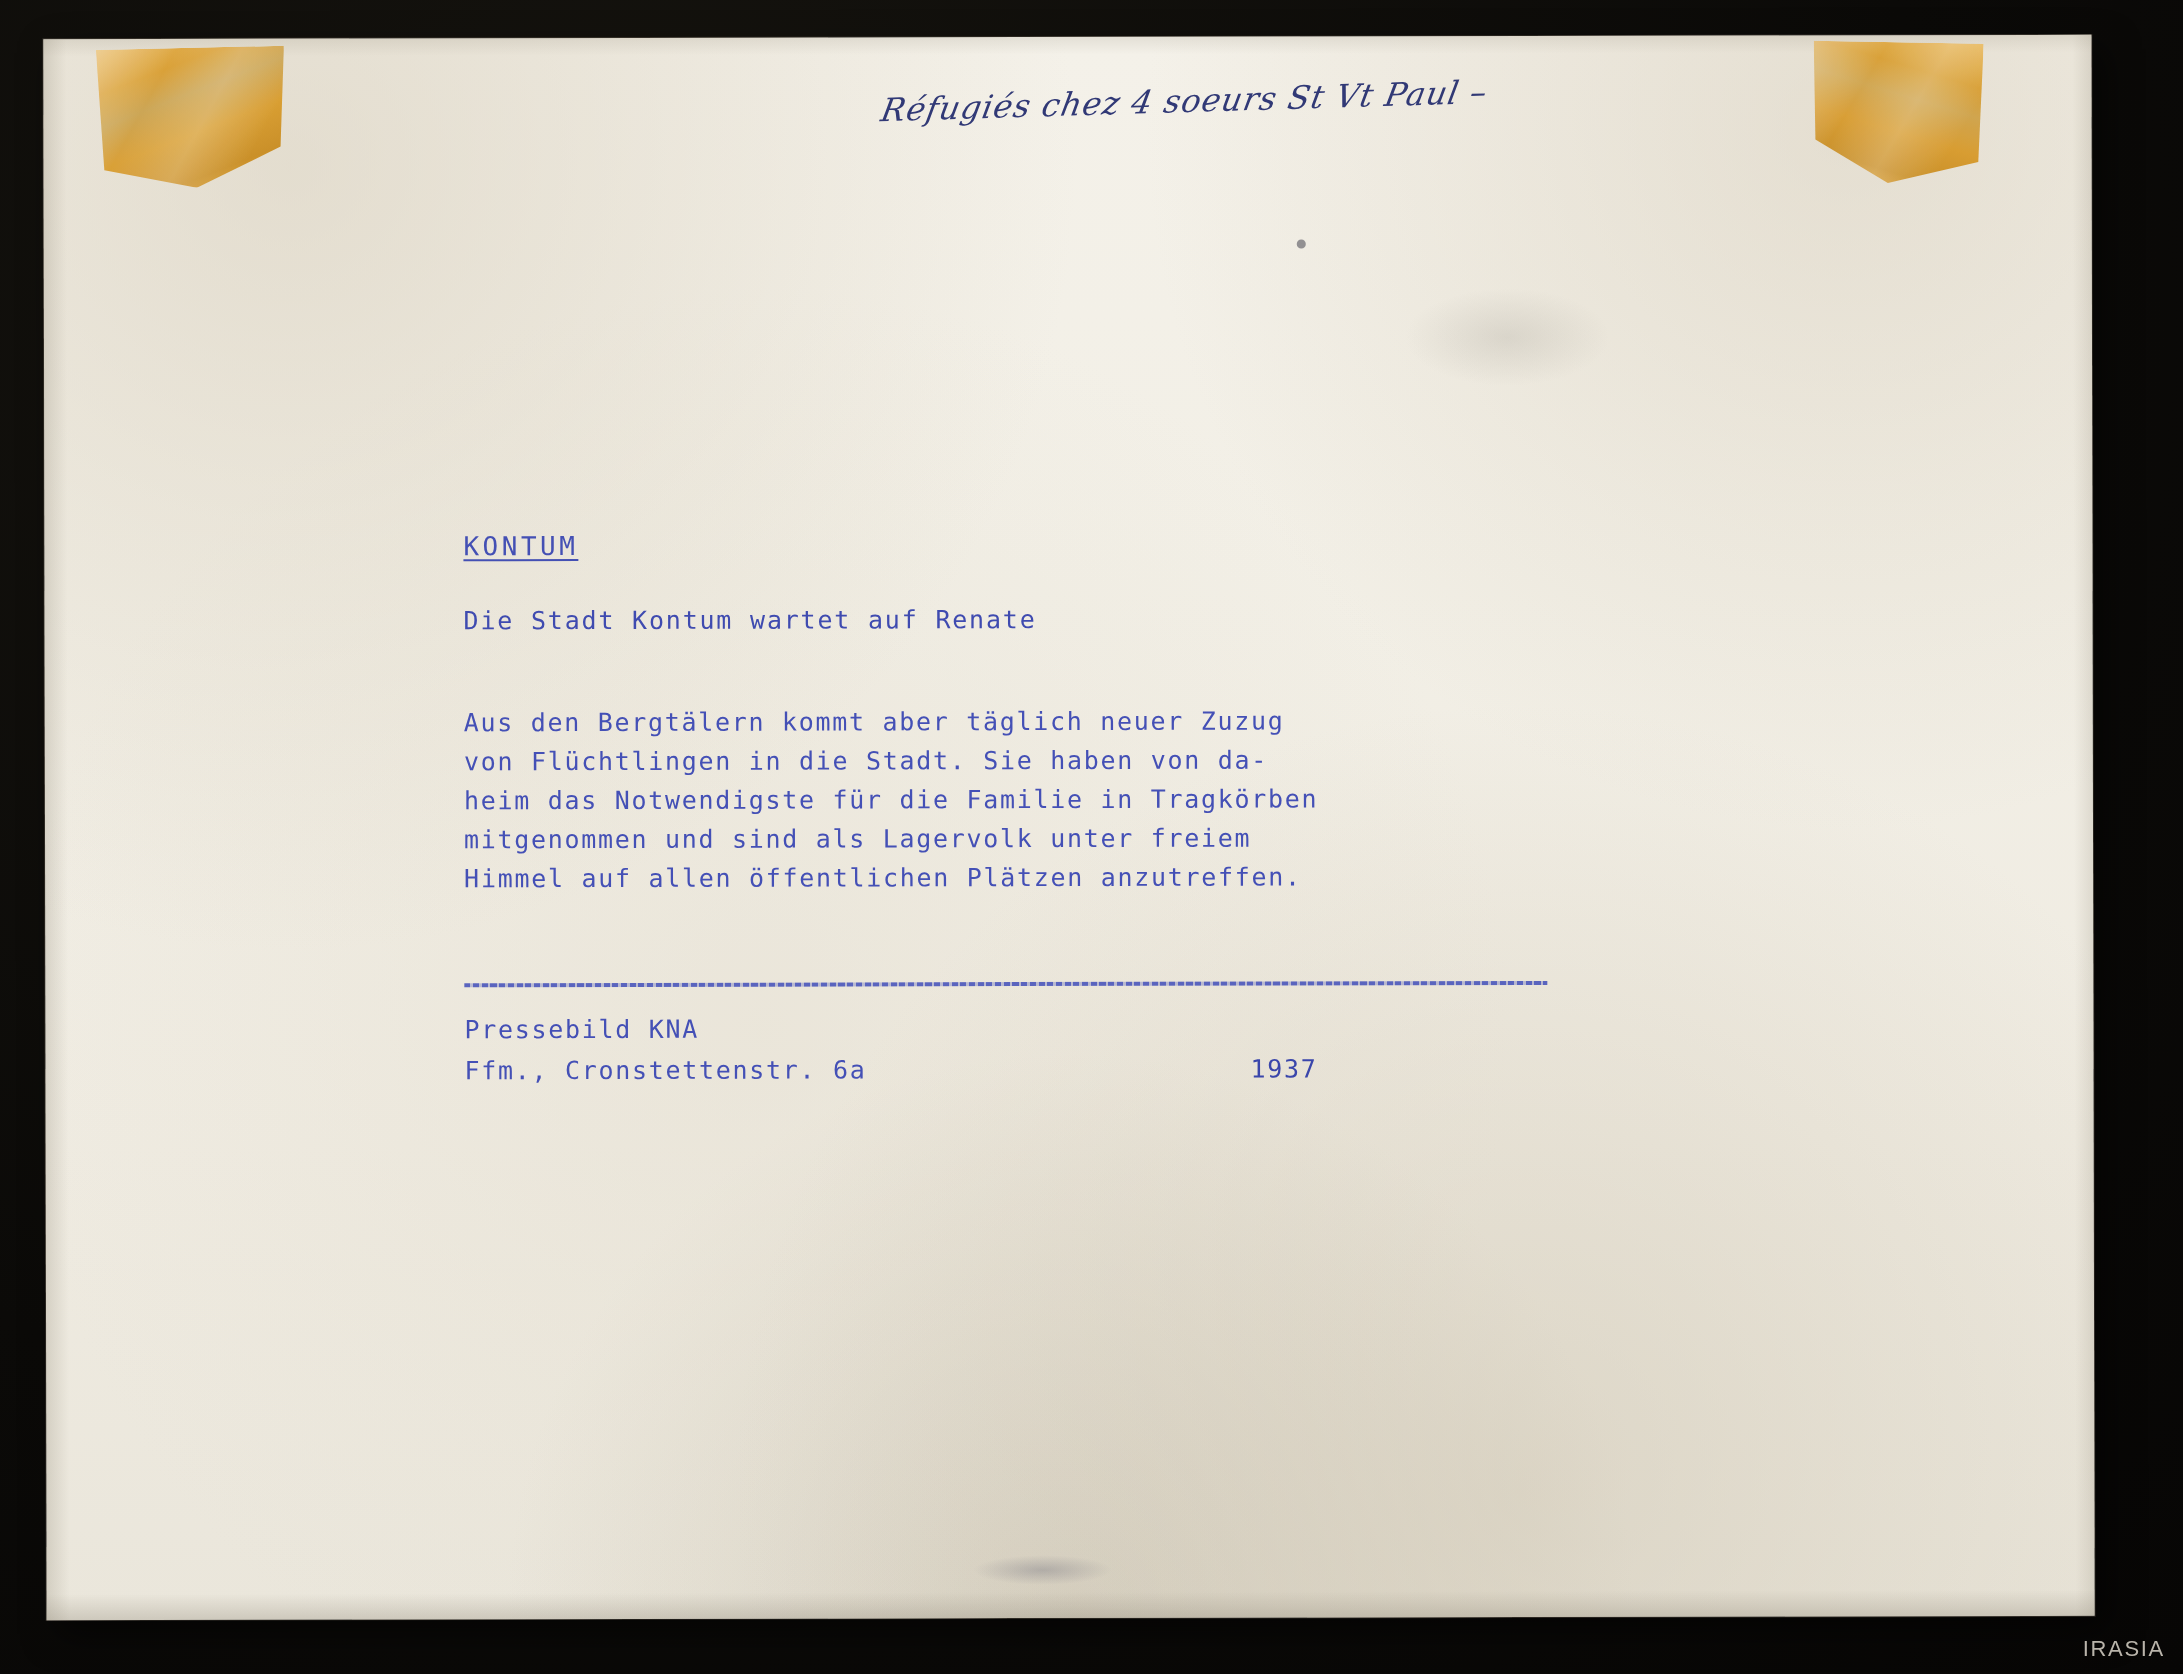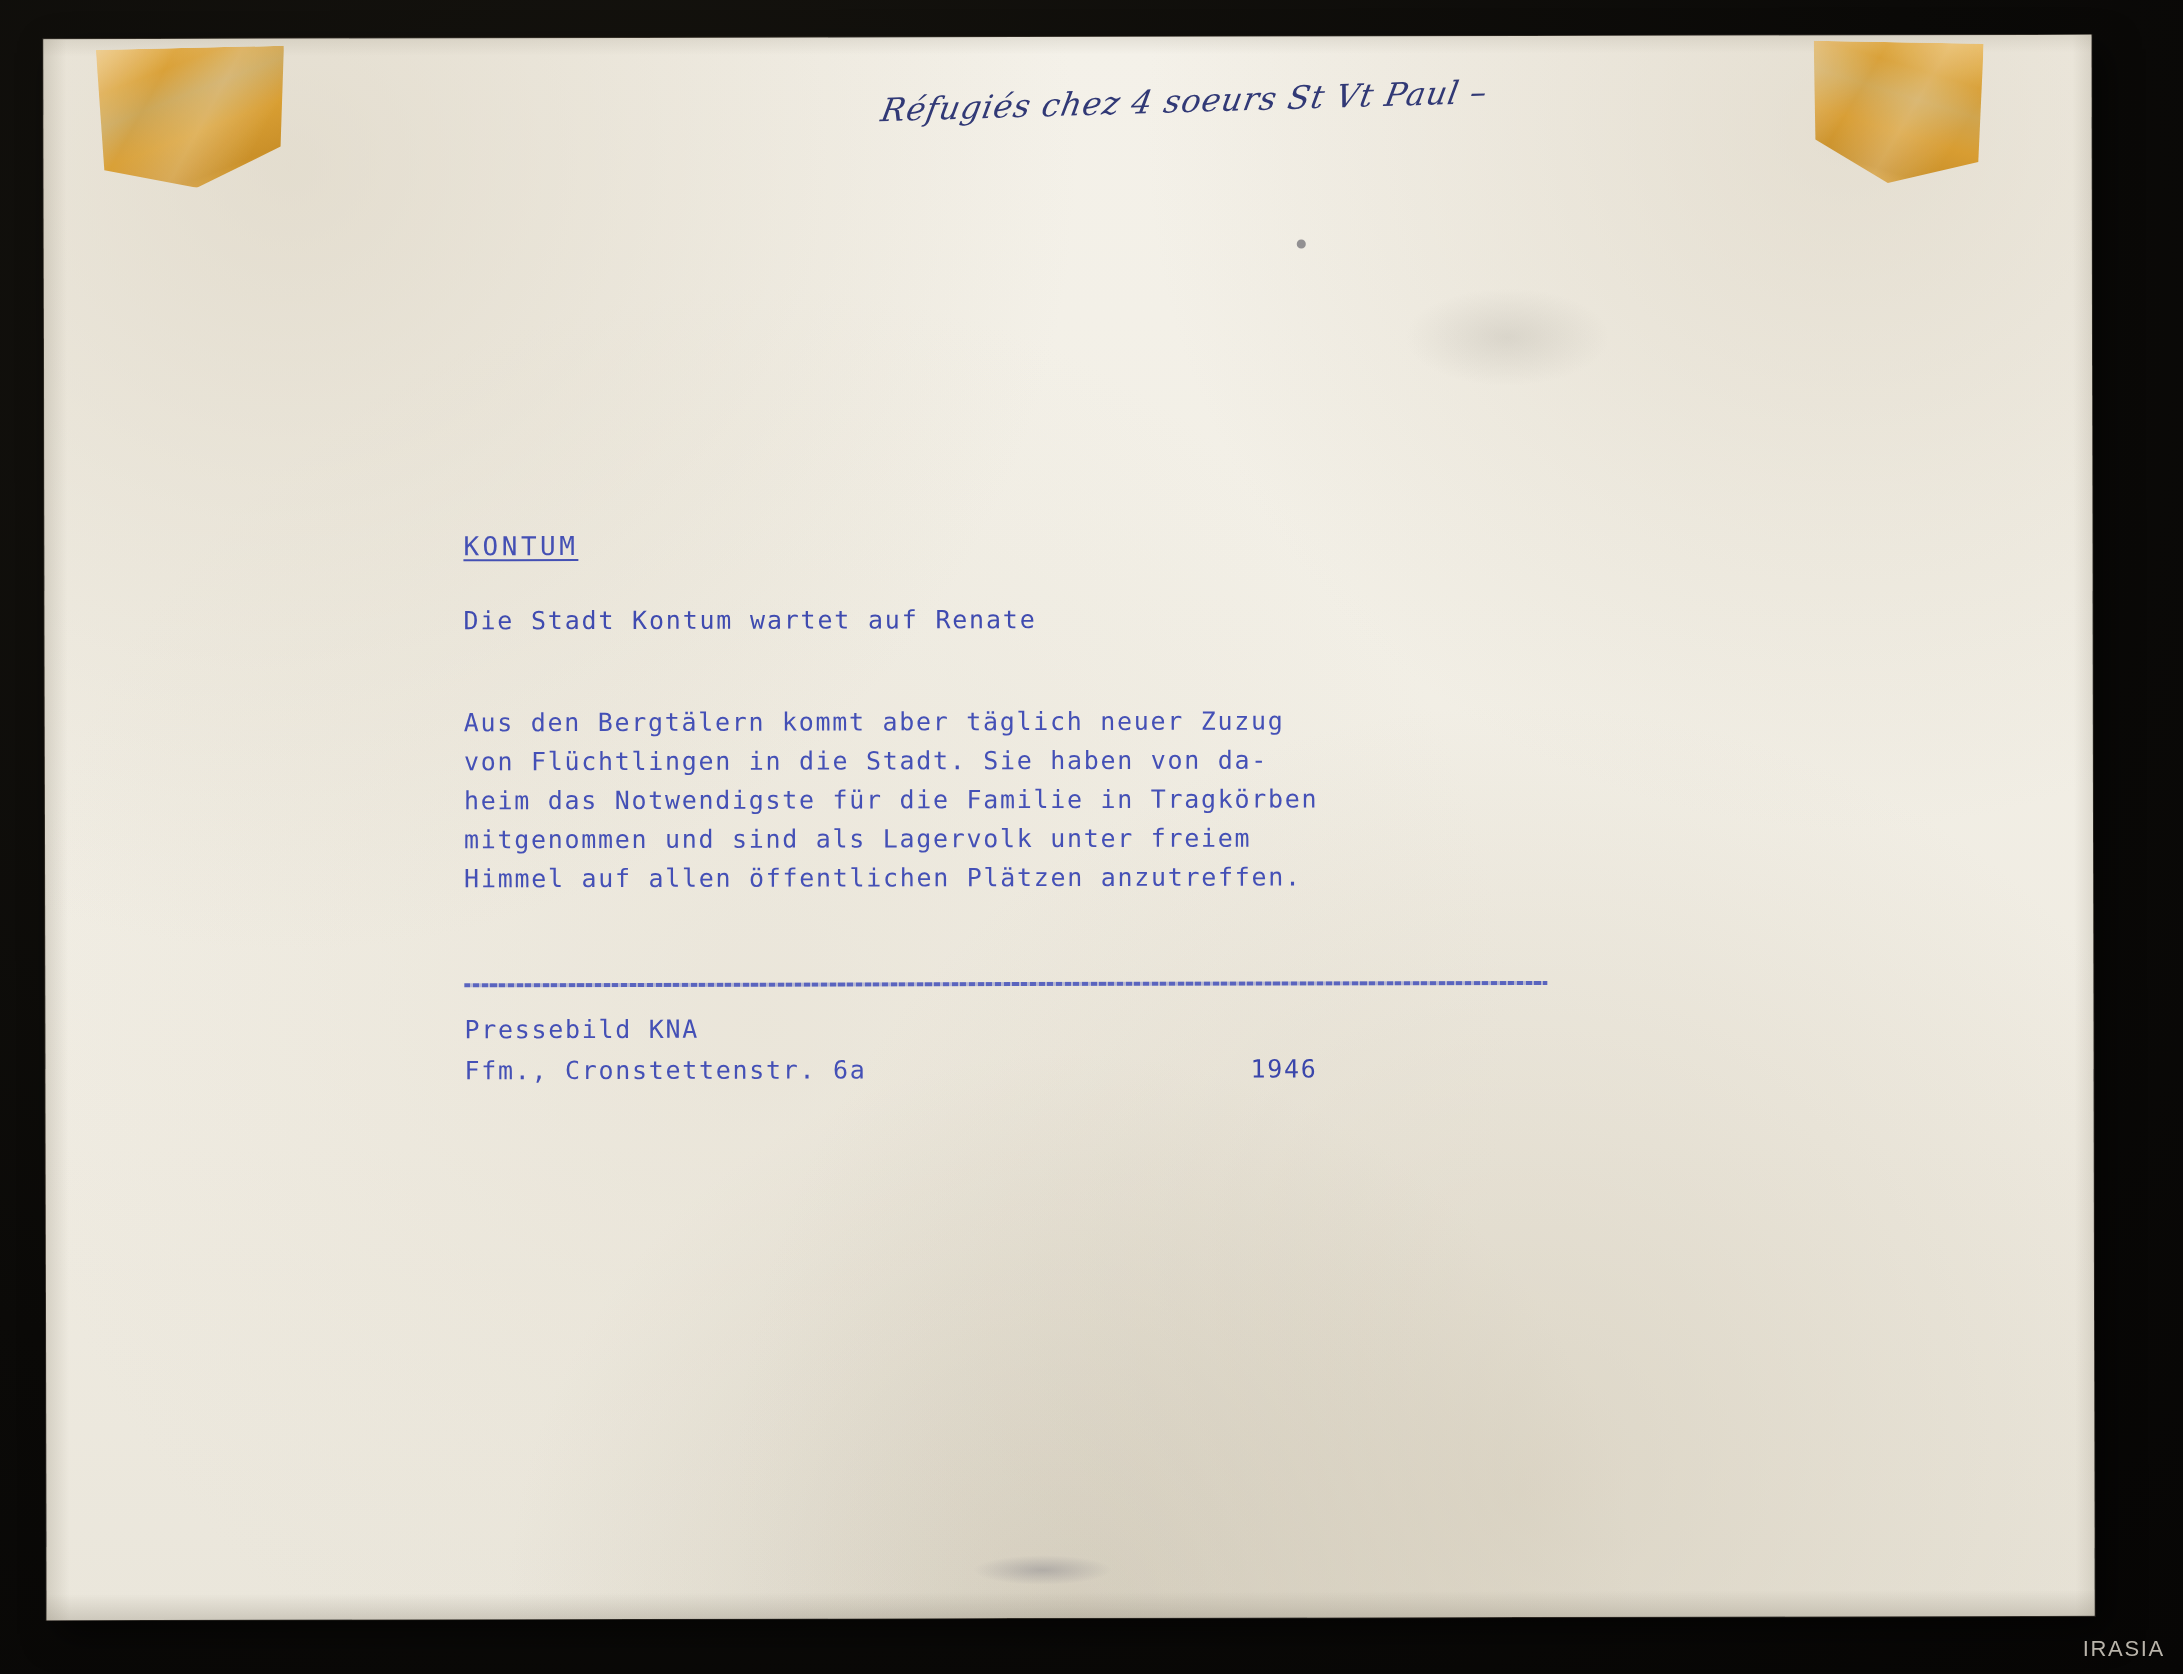--- a/index.html
+++ b/index.html
@@ -251,21 +251,21 @@
 mitgenommen und sind als Lagervolk unter freiem
 Himmel auf allen öffentlichen Plätzen anzutreffen.</div>
     </div>
 
     <div id="divider"></div>
 
     <div id="footer-block">
       <div>Pressebild KNA</div>
       <div id="footer-row">
         <div id="footer-address">Ffm., Cronstettenstr. 6a</div>
-        <div id="footer-year">1946</div>
+        <div id="footer-year">1937</div>
       </div>
     </div>
 
     <div id="bottom-smudge"></div>
   </div>
 
   <div id="watermark">IRASIA</div>
 
 </div>
 

